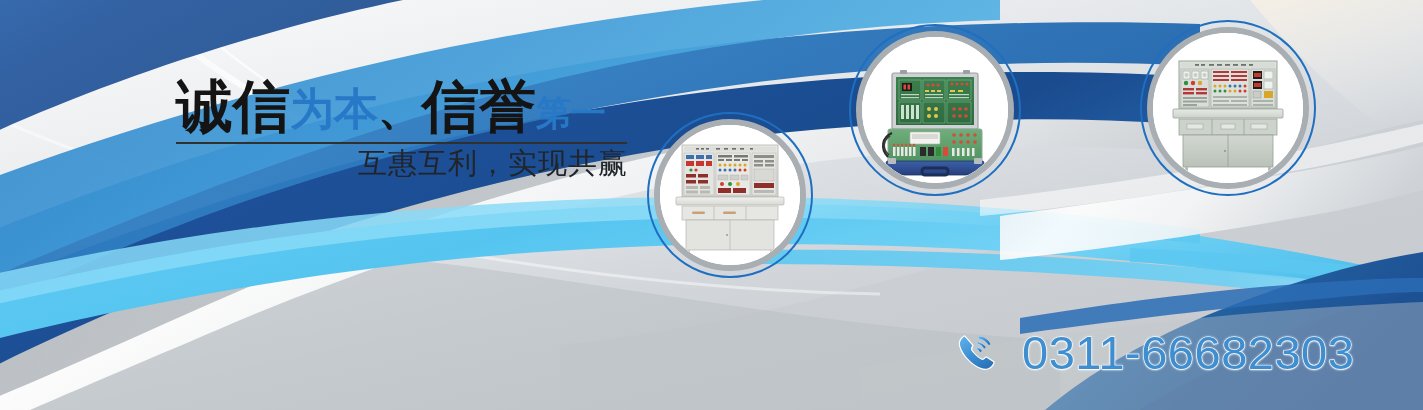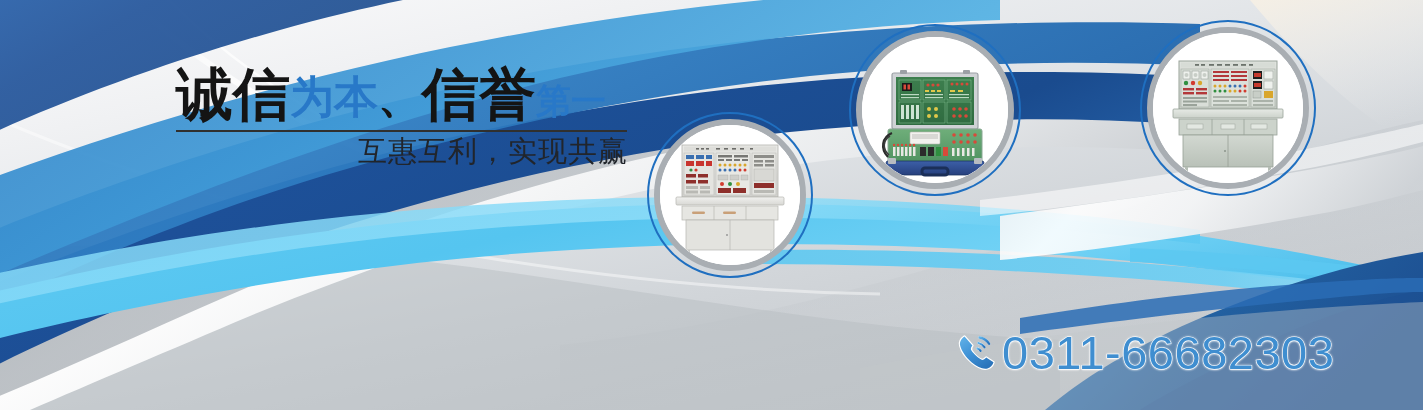--- a/index.html
+++ b/index.html
@@ -29,21 +29,21 @@
     inset: 0;
     width: 1423px;
     height: 410px;
     display: block;
   }
 
   
   .text-block {
     position: absolute;
     left: 176px;
-    top: 64px;
+    top: 76px;
     width: 452px;
   }
   .headline {
     margin: 0;
     font-size: 57px;
     line-height: 1.06;
     font-weight: bold;
     letter-spacing: 0px;
     color: #141414;
     white-space: nowrap;
@@ -111,21 +111,21 @@
   #circle-3 { left: 1147px; top: 27px; width: 162px; height: 162px; }
   #circle-3-ring { left: 1140px; top: 20px; width: 176px; height: 176px; }
 
   
   .phone-block {
     position: absolute;
     left: 952px;
     top: 325px;
     display: flex;
     align-items: center;
-    gap: 2px;
+    gap: 22px;
   }
   .phone-icon { width: 48px; height: 48px; display: block; flex: 0 0 auto; }
   .phone-number {
     font-size: 47px;
     font-weight: normal;
     letter-spacing: 0.5px;
     color: #3f8ed0;
     white-space: nowrap;
     -webkit-text-stroke: 1.1px #ffffff;
     paint-order: stroke fill;

